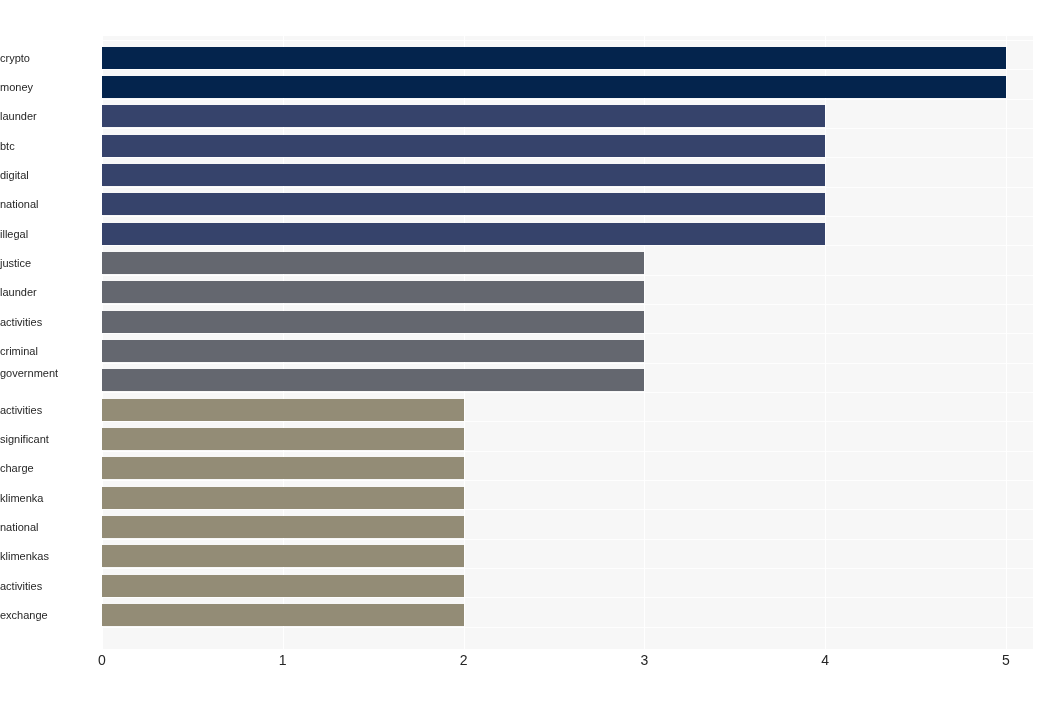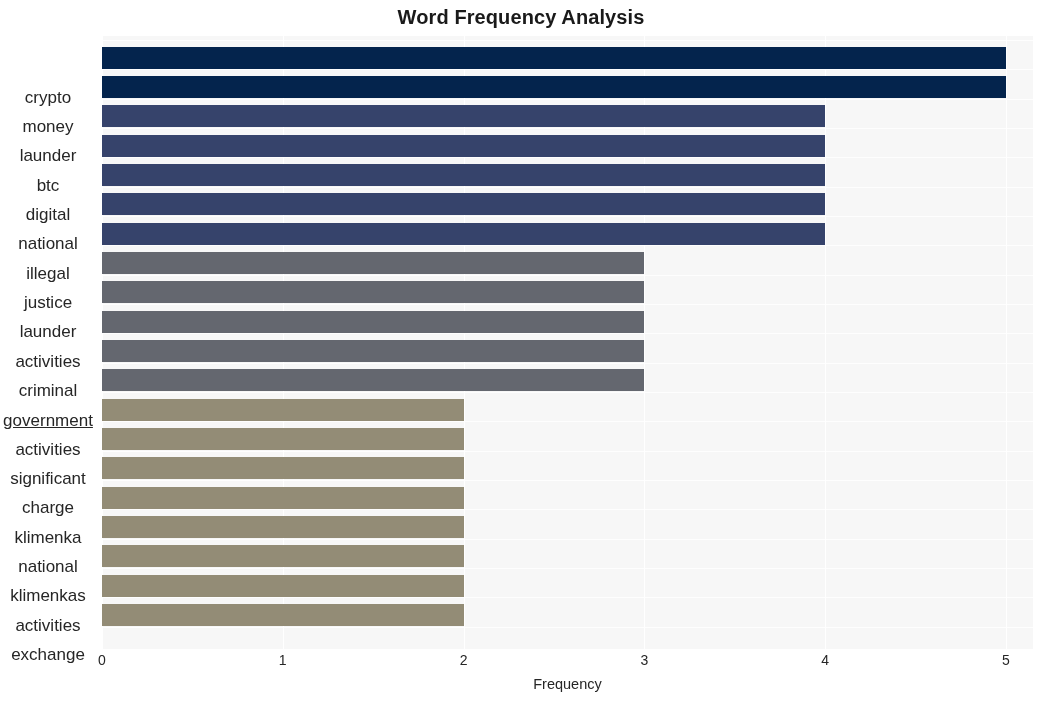--- a/index.html
+++ b/index.html
@@ -61,26 +61,25 @@
   .bar {
     position: absolute;
     height: 22px;
   }
 
   
   .ylabel {
     position: absolute;
     right: 0;
     width: 96px;
-    text-align: center;
-    font-size: 17px;
+    text-align: left;
+    font-size: 11px;
     color: #262626;
     line-height: 22px;
     white-space: nowrap;
-    margin-top: 40px;
   }
   #ylabels {
     position: absolute;
     left: 0;
     top: 36px;
     width: 96px;
     height: 613px;
   }
 
   
@@ -107,35 +106,34 @@
     text-align: center;
     font-size: 14.5px;
     color: #262626;
   }
 </style>
 </head>
 <body>
 
 <div id="page">
 
-  <div id="chart-title">Word Frequency Analysis</div>
 
   <div id="ylabels">
       <div class="ylabel" style="top: 11px;">crypto</div>
       <div class="ylabel" style="top: 40px; padding-left: 32px;">money</div>
       <div class="ylabel" style="top: 69px;">launder</div>
       <div class="ylabel" style="top: 99px;">btc</div>
       <div class="ylabel" style="top: 128px;">digital</div>
       <div class="ylabel" style="top: 157px;">national</div>
       <div class="ylabel" style="top: 187px;">illegal</div>
       <div class="ylabel" style="top: 216px;">justice</div>
       <div class="ylabel" style="top: 245px;">launder</div>
       <div class="ylabel" style="top: 275px;">activities</div>
       <div class="ylabel" style="top: 304px;">criminal</div>
-      <div class="ylabel" style="top: 334px; text-decoration: underline;">government</div>
+      <div class="ylabel" style="top: 326px;">government</div>
       <div class="ylabel" style="top: 363px;">activities</div>
       <div class="ylabel" style="top: 392px;">significant</div>
       <div class="ylabel" style="top: 421px;">charge</div>
       <div class="ylabel" style="top: 451px;">klimenka</div>
       <div class="ylabel" style="top: 480px;">national</div>
       <div class="ylabel" style="top: 509px;">klimenkas</div>
       <div class="ylabel" style="top: 539px;">activities</div>
       <div class="ylabel" style="top: 568px;">exchange</div>
     </div>
 
@@ -183,21 +181,20 @@
       <div class="bar" title="department: 2" style="left: 0px; top: 392px; width: 362px; background: rgb(147, 140, 118);"></div>
       <div class="bar" title="charge: 2" style="left: 0px; top: 421px; width: 362px; background: rgb(147, 140, 118);"></div>
       <div class="bar" title="klimenka: 2" style="left: 0px; top: 451px; width: 362px; background: rgb(147, 140, 118);"></div>
       <div class="bar" title="national: 2" style="left: 0px; top: 480px; width: 362px; background: rgb(147, 140, 118);"></div>
       <div class="bar" title="klimenkas: 2" style="left: 0px; top: 509px; width: 362px; background: rgb(147, 140, 118);"></div>
       <div class="bar" title="operation: 2" style="left: 0px; top: 539px; width: 362px; background: rgb(147, 140, 118);"></div>
       <div class="bar" title="exchange: 2" style="left: 0px; top: 568px; width: 362px; background: rgb(147, 140, 118);"></div>
     </div>
 
   <div id="xaxis">
-    <div id="xaxis-title">Frequency</div>
   <div class="xtick-label" style="left: 0px;">0</div>
       <div class="xtick-label" style="left: 180.777px;">1</div>
       <div class="xtick-label" style="left: 361.553px;">2</div>
       <div class="xtick-label" style="left: 542.33px;">3</div>
       <div class="xtick-label" style="left: 723.107px;">4</div>
       <div class="xtick-label" style="left: 903.883px;">5</div>
     </div>
 
 </div>
 

